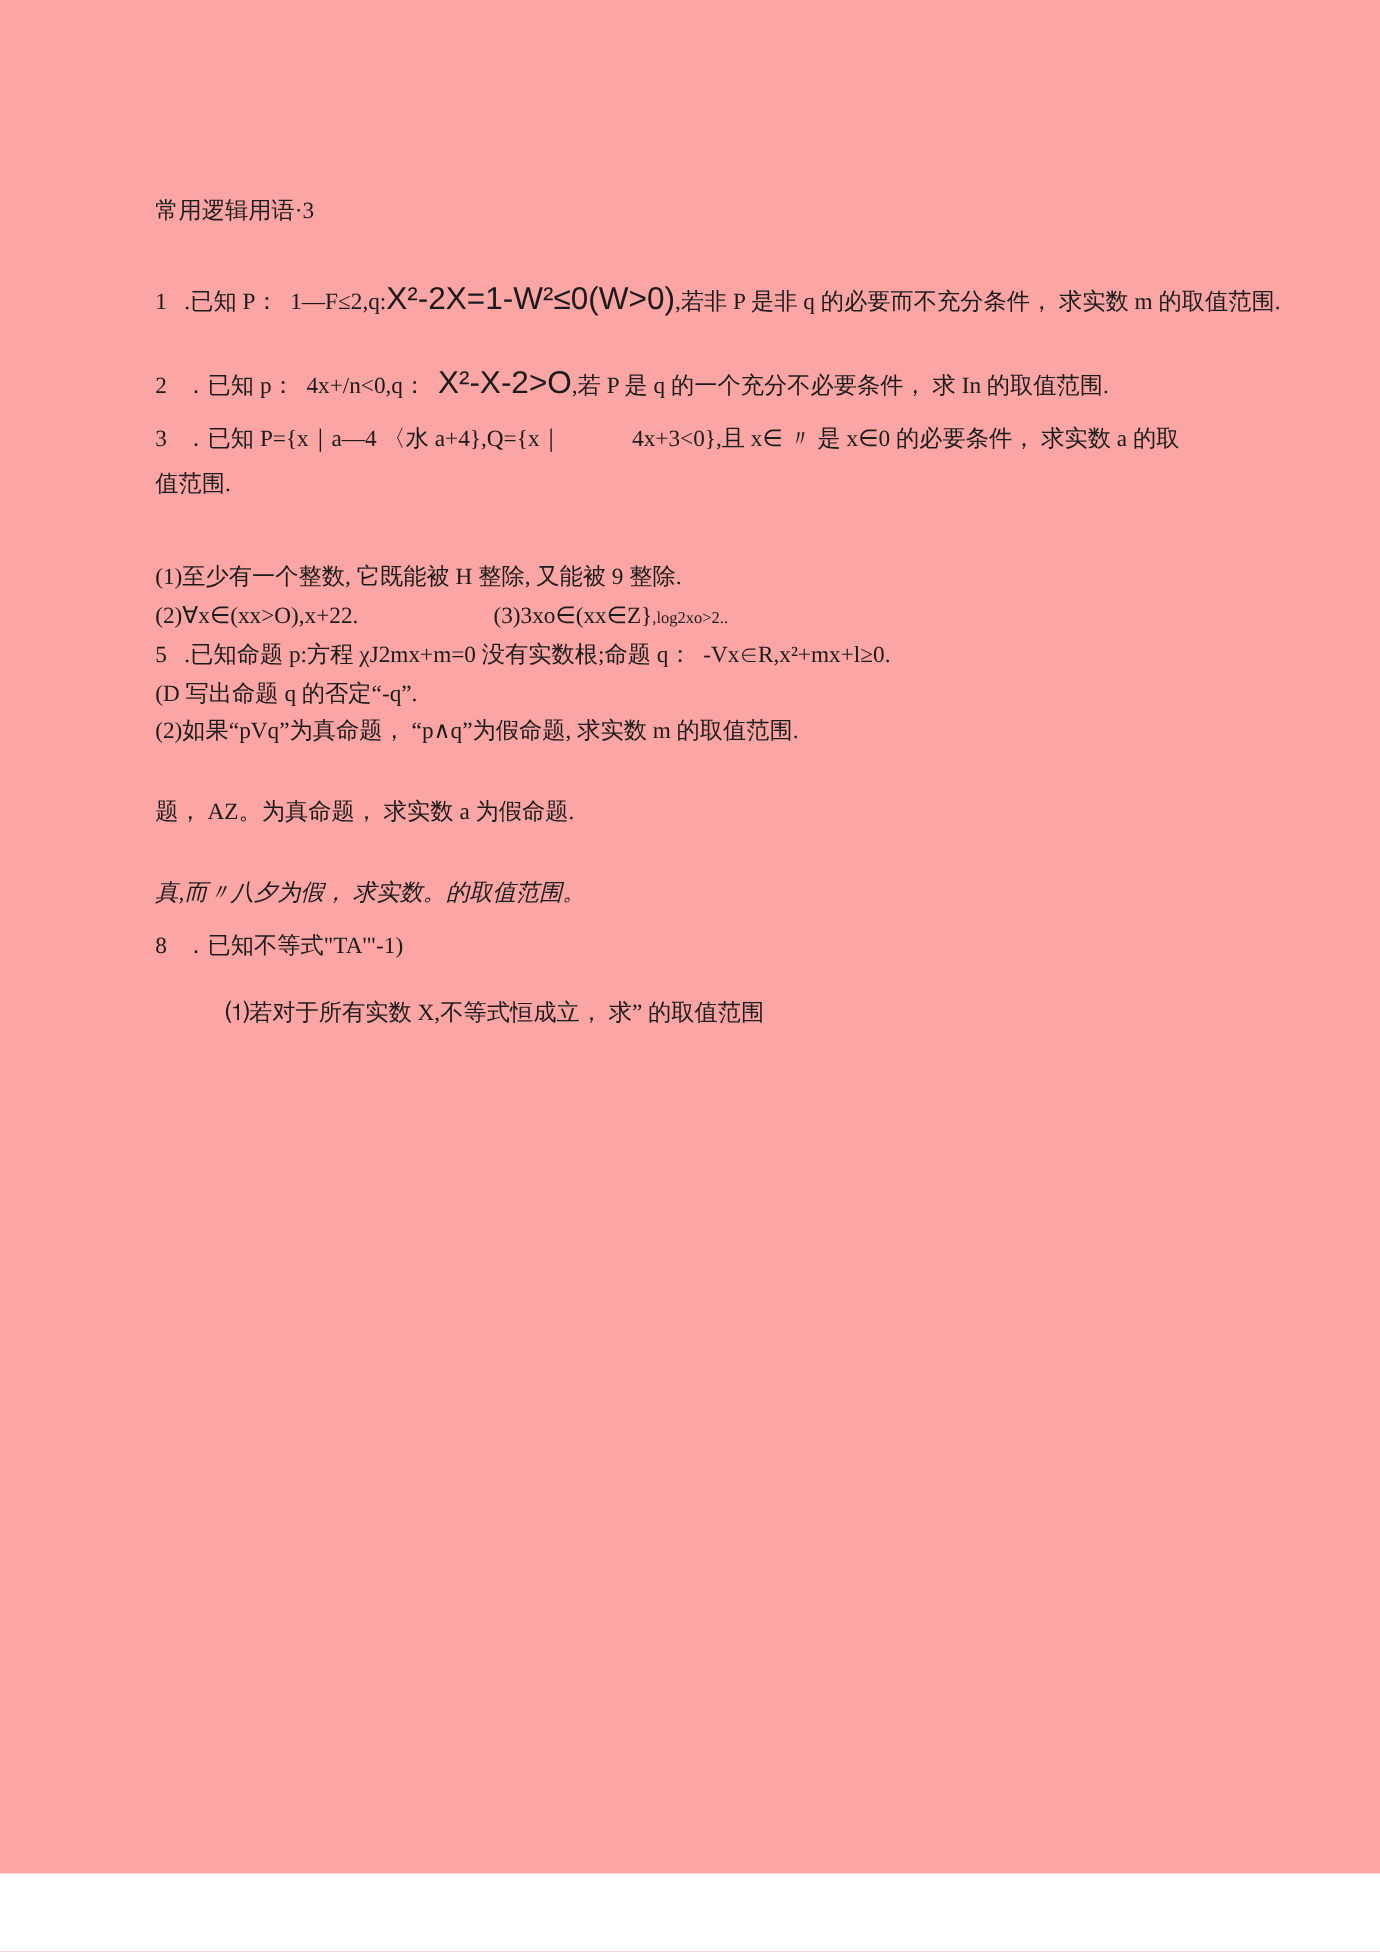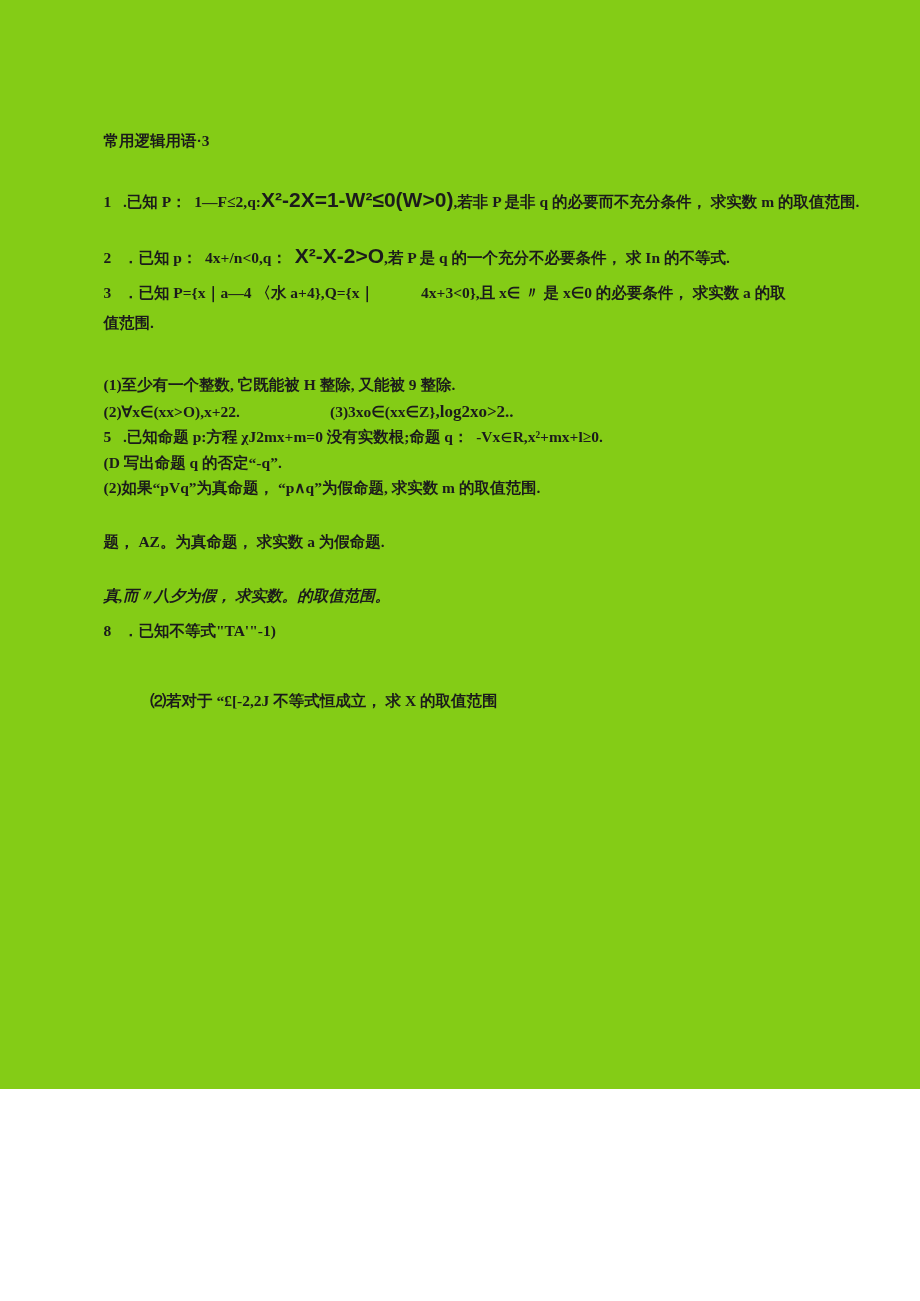--- a/index.html
+++ b/index.html
@@ -2,53 +2,53 @@
 <html><head>
 <meta charset="utf-8">
 <style>
   html,body{margin:0;padding:0;}
   body{
     width:920px;height:1301px;
     background:#ffffff;
     font-family:"Liberation Serif", serif;
     color:#1b1b1b;
   }
-  .page{position:relative;width:920px;height:1089px;background:#84cc16;overflow:hidden;font-weight:bold;}
+  .page{position:relative;width:920px;height:1249px;background:#fca5a5;overflow:hidden;}
   .line{
     position:absolute;
     left:88px;
     white-space:pre;
     font-size:15.5px;
     line-height:1.25;
     color:#1b1b1b;
   }
   .math{
     font-family:"Liberation Sans", sans-serif;
     font-size:21px;
   }
   .italic{font-style:italic;}
-  .small{font-size:17px;}
+  .small{font-size:11px;}
   .indent{left:135px;}
   .gap90{display:inline-block;width:90px;}
 </style>
 </head>
 <body>
 
 <div class="page">
 
   <div class="line" style="top:112px;">
     <span>常用逻辑用语·3</span>
   </div>
 
   <div class="line" style="top:168px;">
     <span>1   .已知 P：  1—F≤2,q:</span><span class="math">X²-2X=1-W²≤0(W&gt;0)</span><span>,若非 P 是非 q 的必要而不充分条件， 求实数 m 的取值范围.</span>
   </div>
 
   <div class="line" style="top:224px;">
-    <span>2   ．已知 p：  4x+/n&lt;0,q：  </span><span class="math">X²-X-2&gt;O</span><span>,若 P 是 q 的一个充分不必要条件， 求 In 的不等式.</span>
+    <span>2   ．已知 p：  4x+/n&lt;0,q：  </span><span class="math">X²-X-2&gt;O</span><span>,若 P 是 q 的一个充分不必要条件， 求 In 的取值范围.</span>
   </div>
 
   <div class="line" style="top:264px;text-align:center;">
     <span>3   ．已知 P={x｜a—4 〈水 a+4},Q={x｜　　　4x+3&lt;0},且 x∈ 〃 是 x∈0 的必要条件， 求实数 a 的取</span>
   </div>
   <div class="line" style="top:294px;">
     <span>值范围.</span>
   </div>
 
   <div class="line" style="top:356px;">
@@ -72,17 +72,17 @@
     <span>题， AZ。为真命题， 求实数 a 为假命题.</span>
   </div>
 
   <div class="line" style="top:567px;">
     <span class="italic">真,而〃八夕为假， 求实数。的取值范围。</span>
   </div>
 
   <div class="line" style="top:602px;">
     <span>8   ．已知不等式"TA'"-1)</span>
   </div>
-  <div class="line indent" style="top:672px;">
-    <span>⑵若对于 “£[-2,2J 不等式恒成立， 求 X 的取值范围</span>
+  <div class="line indent" style="top:647px;">
+    <span>⑴若对于所有实数 X,不等式恒成立， 求” 的取值范围</span>
   </div>
 
 </div>
 
 </body></html>

